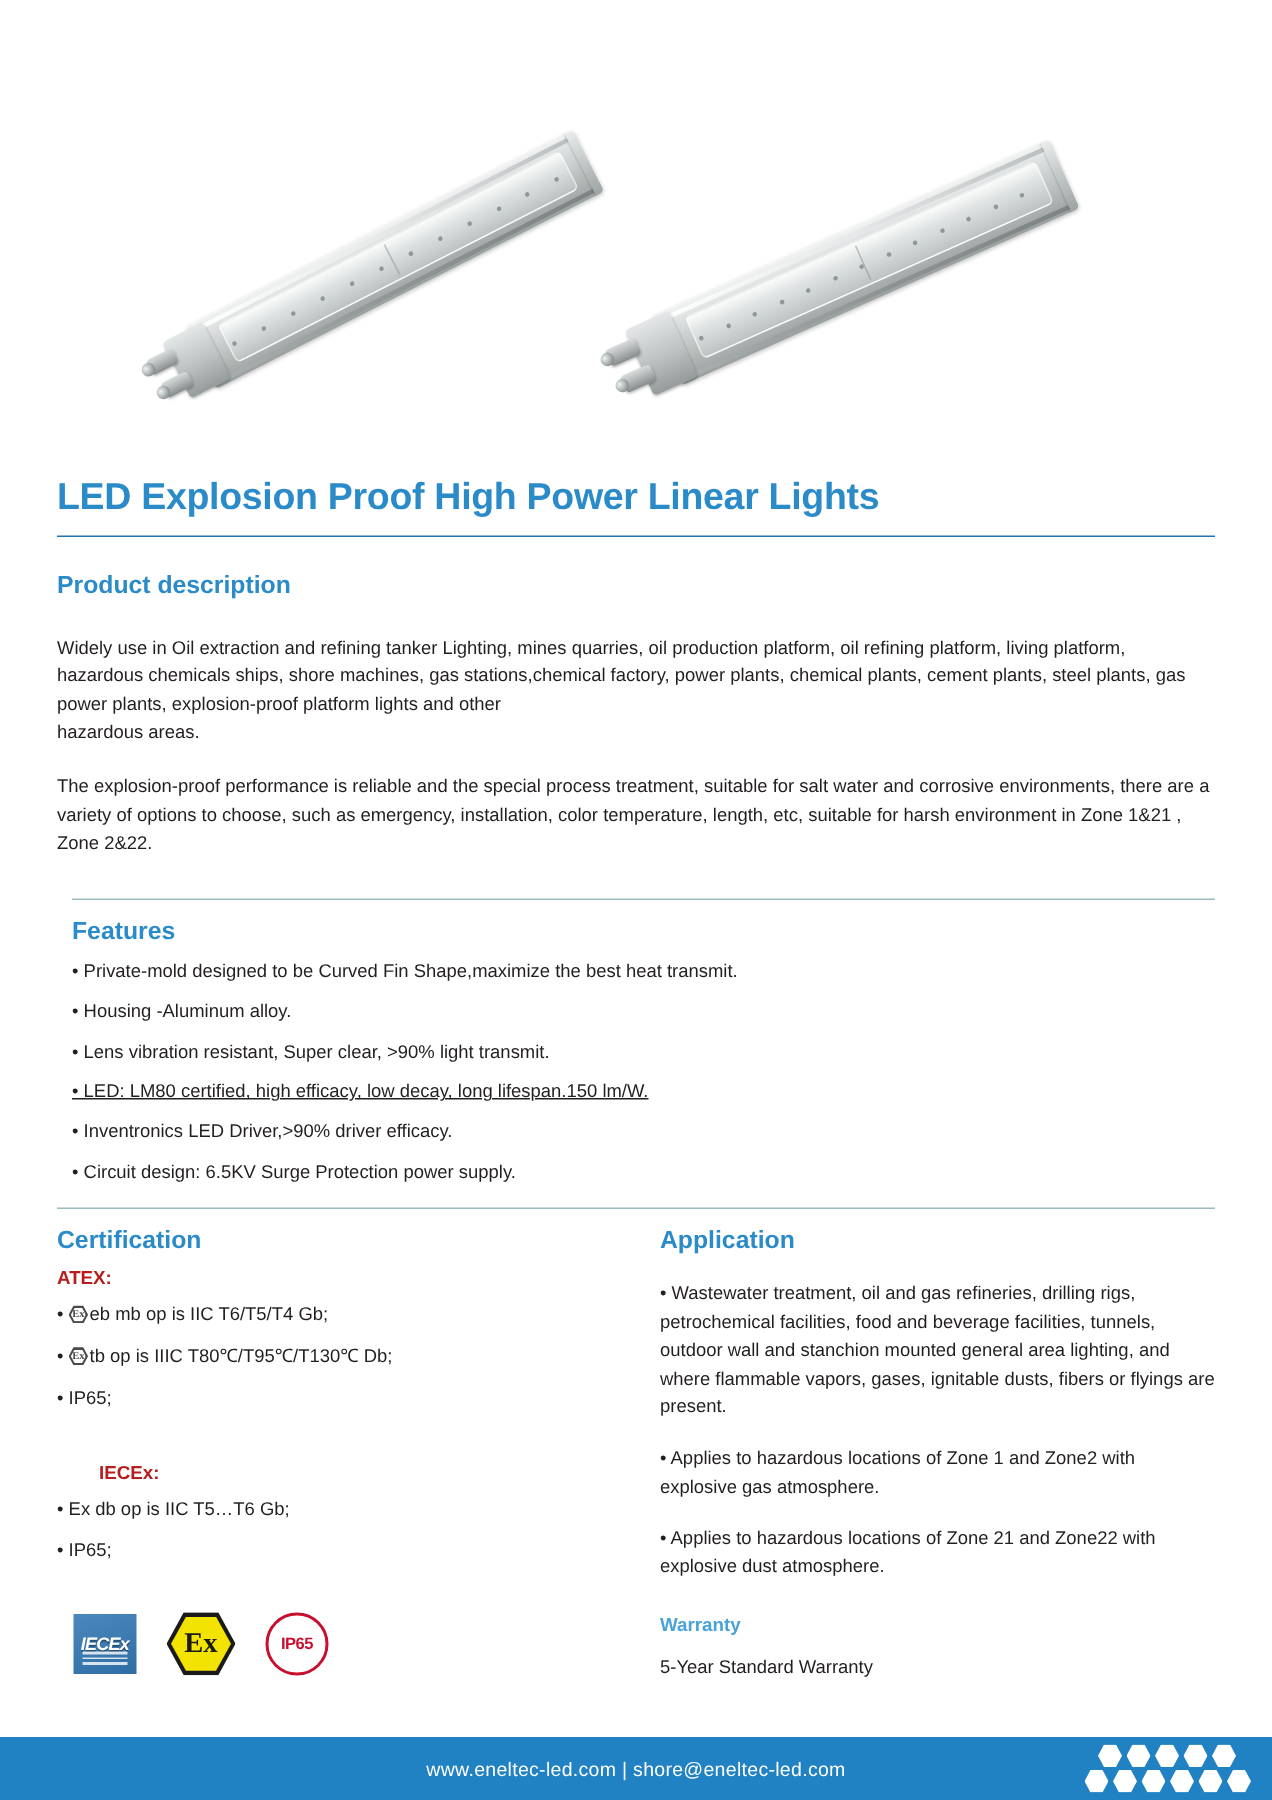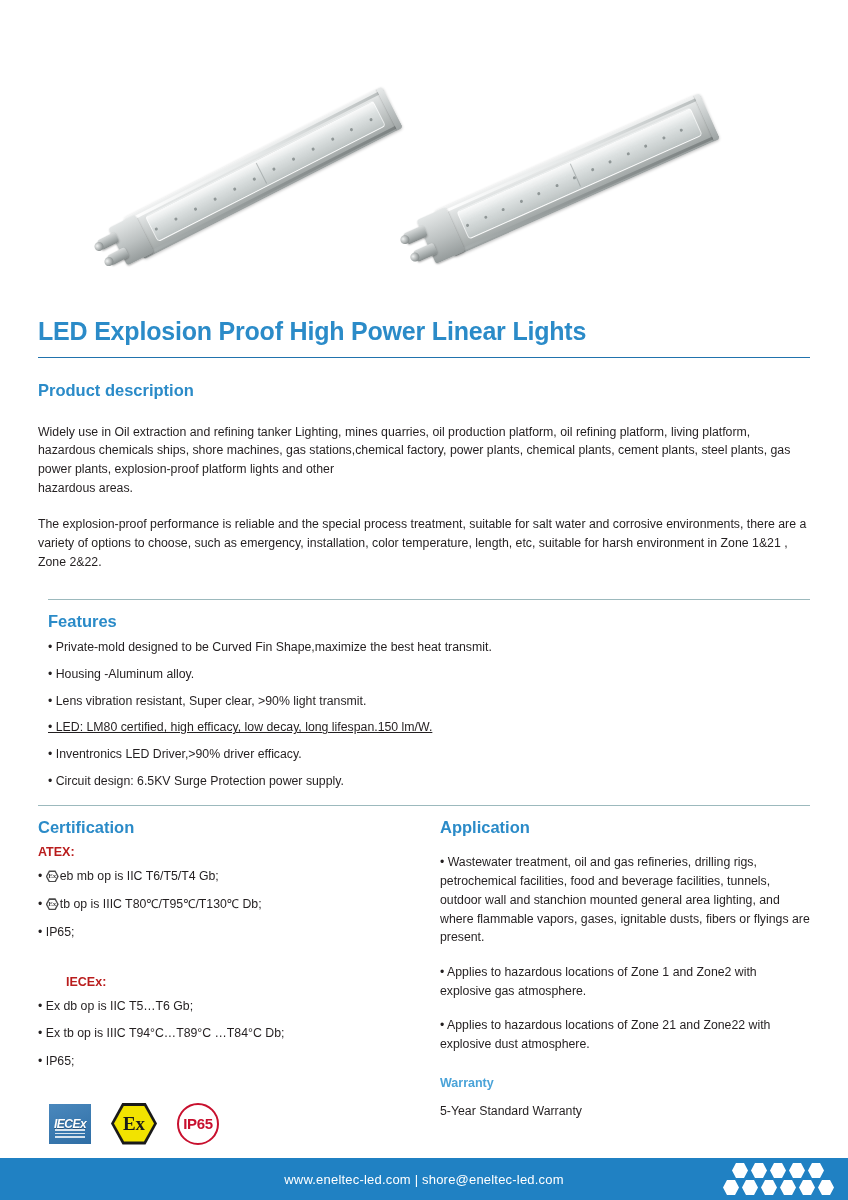--- a/index.html
+++ b/index.html
@@ -141,21 +141,21 @@
   }
   .badge-atex .t {
     position:absolute; inset:0; display:flex; align-items:center; justify-content:center;
     font-family:"Liberation Serif", serif; font-weight:bold; font-size:19px; color:#1a1a1a;
   }
 
   .badge-ip65 {
     width:42px; height:42px; border-radius:50%;
     border:2.5px solid #c8102e; display:flex; align-items:center; justify-content:center;
   }
-  .badge-ip65 .t { color:#c8102e; font-weight:bold; font-size:15px; letter-spacing:-0.3px; }
+  .badge-ip65 .t { color:#c8102e; font-weight:bold; font-size:11px; letter-spacing:-0.3px; }
 
   
   .footer {
     position:absolute; left:0; right:0; bottom:0; height:42px;
     background:#2081c3; display:flex; align-items:center; justify-content:center;
     overflow:hidden;
   }
   .footer .contact { color:#fff; font-size:13px; letter-spacing:.2px; }
   .hive { position:absolute; right:14px; top:50%; transform:translateY(-50%); }
   .hive .row { display:flex; gap:3px; }
@@ -278,21 +278,20 @@
           </li>
           <li class="body" style="margin-top:9px;">
             <span>• </span><span>IP65;</span>
           </li>
         </ul>
 
         <h3 class="sub" style="margin-top:33px;padding-left:28px;">IECEx:</h3>
 
         <ul style="margin-top:7px;">
           <li class="body" style="margin-top:8px;">•  Ex db op is IIC T5…T6 Gb;</li>
-          <li class="body" style="margin-top:9px;">• Ex tb op is IIIC T94°C…T89°C …T84°C Db;</li>
           <li class="body" style="margin-top:9px;">• IP65;</li>
         </ul>
 
         <div class="badges" style="margin-top:32px;">
           <div class="badge-iecex">
             <span class="t">IECEx</span>
             <span class="lines">
                 <i></i>
                 <i></i>
                 <i></i>

